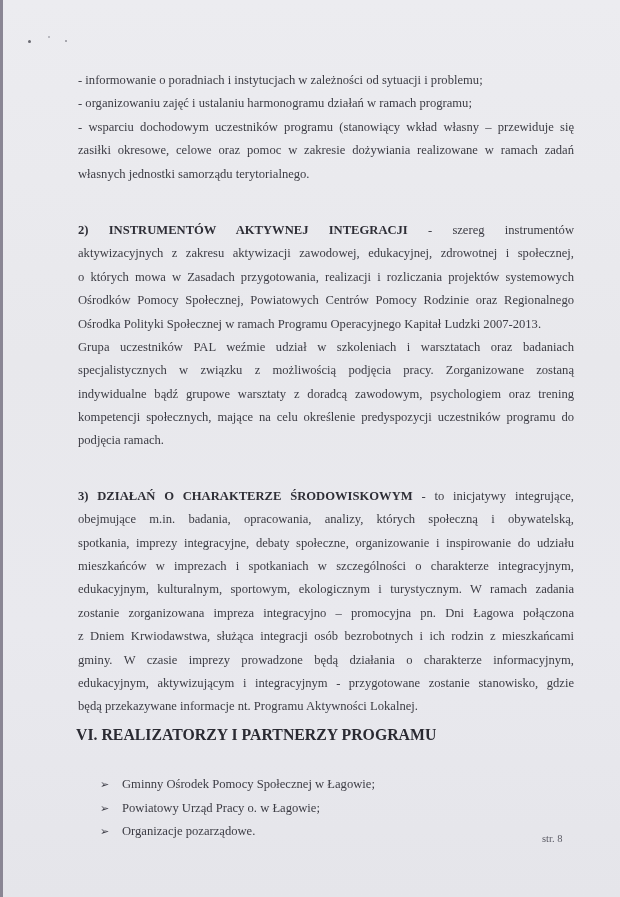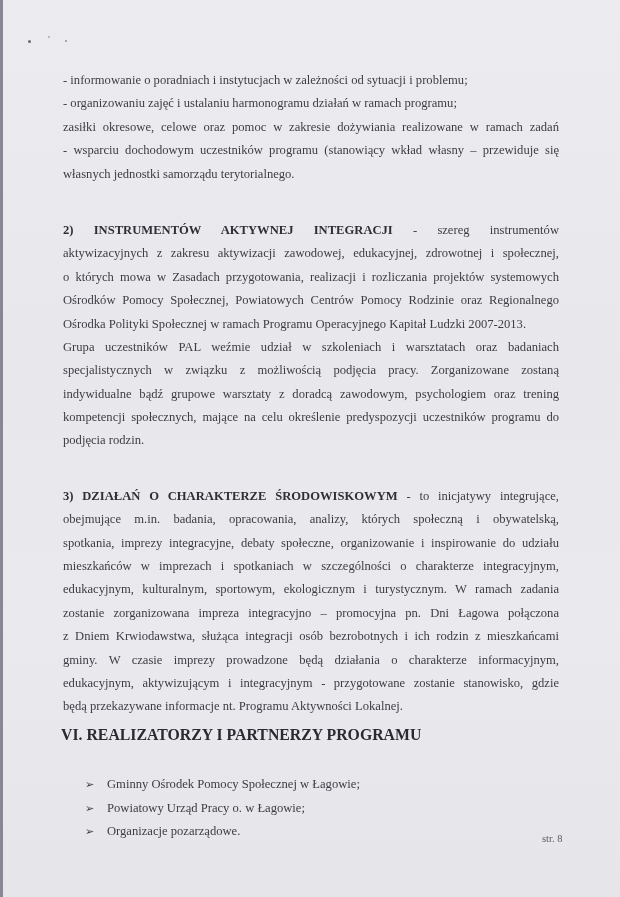--- a/index.html
+++ b/index.html
@@ -19,21 +19,21 @@
     background:#8a8694;
   }
   .scan-dots { position:absolute; left:28px; top:36px; }
   .scan-dots span {
     position:absolute; width:3px; height:3px; border-radius:50%; background:#6a6a72;
   }
   .scan-dots span:nth-child(1){ left:0; top:4px; }
   .scan-dots span:nth-child(2){ left:20px; top:0; background:#a8a8b0; width:2px; height:2px;}
   .scan-dots span:nth-child(3){ left:37px; top:4px; background:#909098; width:2px; height:2px;}
 
-  .content { position:absolute; left:63px; top:69px; width:496px; }
+  .content { position:absolute; left:78px; top:69px; width:496px; }
   .line {
     font-size:12.6px; line-height:23.4px; height:23.4px; white-space:nowrap;
   }
   .just { text-align:justify; text-align-last:justify; white-space:normal; }
   .gap { height:26px; }
   .b { font-weight:bold; color:#2e2e36; }
   .i { }
   .heading {
     font-size:15.8px; font-weight:bold; color:#2a2a32; line-height:24px;
     margin-left:-2px;
@@ -54,38 +54,38 @@
     <span></span>
     <span></span>
     <span></span>
   </div>
 
   <div class="content">
 
     <div>
       <div class="line">- informowanie o poradniach i instytucjach w zależności od sytuacji i problemu;</div>
       <div class="line">- organizowaniu zajęć i ustalaniu harmonogramu działań w ramach programu;</div>
+      <div class="line just">- wsparciu dochodowym uczestników programu (stanowiący wkład własny – przewiduje się</div>
       <div class="line just">zasiłki okresowe, celowe oraz pomoc w zakresie dożywiania realizowane  w ramach zadań</div>
-      <div class="line just">- wsparciu dochodowym uczestników programu (stanowiący wkład własny – przewiduje się</div>
       <div class="line">własnych jednostki samorządu terytorialnego.</div>
     </div>
 
     <div class="gap" style="height:33px"></div>
 
     <div>
       <div class="line just"><span class="b">2) INSTRUMENTÓW AKTYWNEJ INTEGRACJI</span><span> - szereg instrumentów</span></div>
       <div class="line just">aktywizacyjnych z zakresu aktywizacji zawodowej, edukacyjnej, zdrowotnej i społecznej,</div>
       <div class="line just"><span>o których mowa w </span><span class="i">Zasadach przygotowania, realizacji i rozliczania projektów systemowych</span></div>
       <div class="line just i">Ośrodków Pomocy Społecznej, Powiatowych Centrów Pomocy Rodzinie oraz Regionalnego</div>
       <div class="line i">Ośrodka Polityki Społecznej w ramach Programu Operacyjnego Kapitał Ludzki 2007-2013.</div>
       <div class="line just">Grupa uczestników PAL weźmie udział w szkoleniach i warsztatach oraz badaniach</div>
       <div class="line just">specjalistycznych w związku z możliwością podjęcia pracy. Zorganizowane zostaną</div>
       <div class="line just">indywidualne bądź grupowe warsztaty z doradcą zawodowym, psychologiem oraz trening</div>
       <div class="line just">kompetencji społecznych, mające na celu określenie predyspozycji uczestników programu do</div>
-      <div class="line">podjęcia rodzin.</div>
+      <div class="line">podjęcia ramach.</div>
     </div>
 
     <div class="gap" style="height:32px"></div>
 
     <div>
       <div class="line just"><span class="b">3) DZIAŁAŃ O CHARAKTERZE ŚRODOWISKOWYM</span><span> - to inicjatywy integrujące,</span></div>
       <div class="line just">obejmujące m.in. badania, opracowania, analizy, których społeczną i obywatelską,</div>
       <div class="line just">spotkania, imprezy integracyjne, debaty społeczne, organizowanie i inspirowanie do udziału</div>
       <div class="line just">mieszkańców w imprezach i spotkaniach w szczególności o charakterze integracyjnym,</div>
       <div class="line just">edukacyjnym, kulturalnym, sportowym, ekologicznym i turystycznym. W ramach zadania</div>

